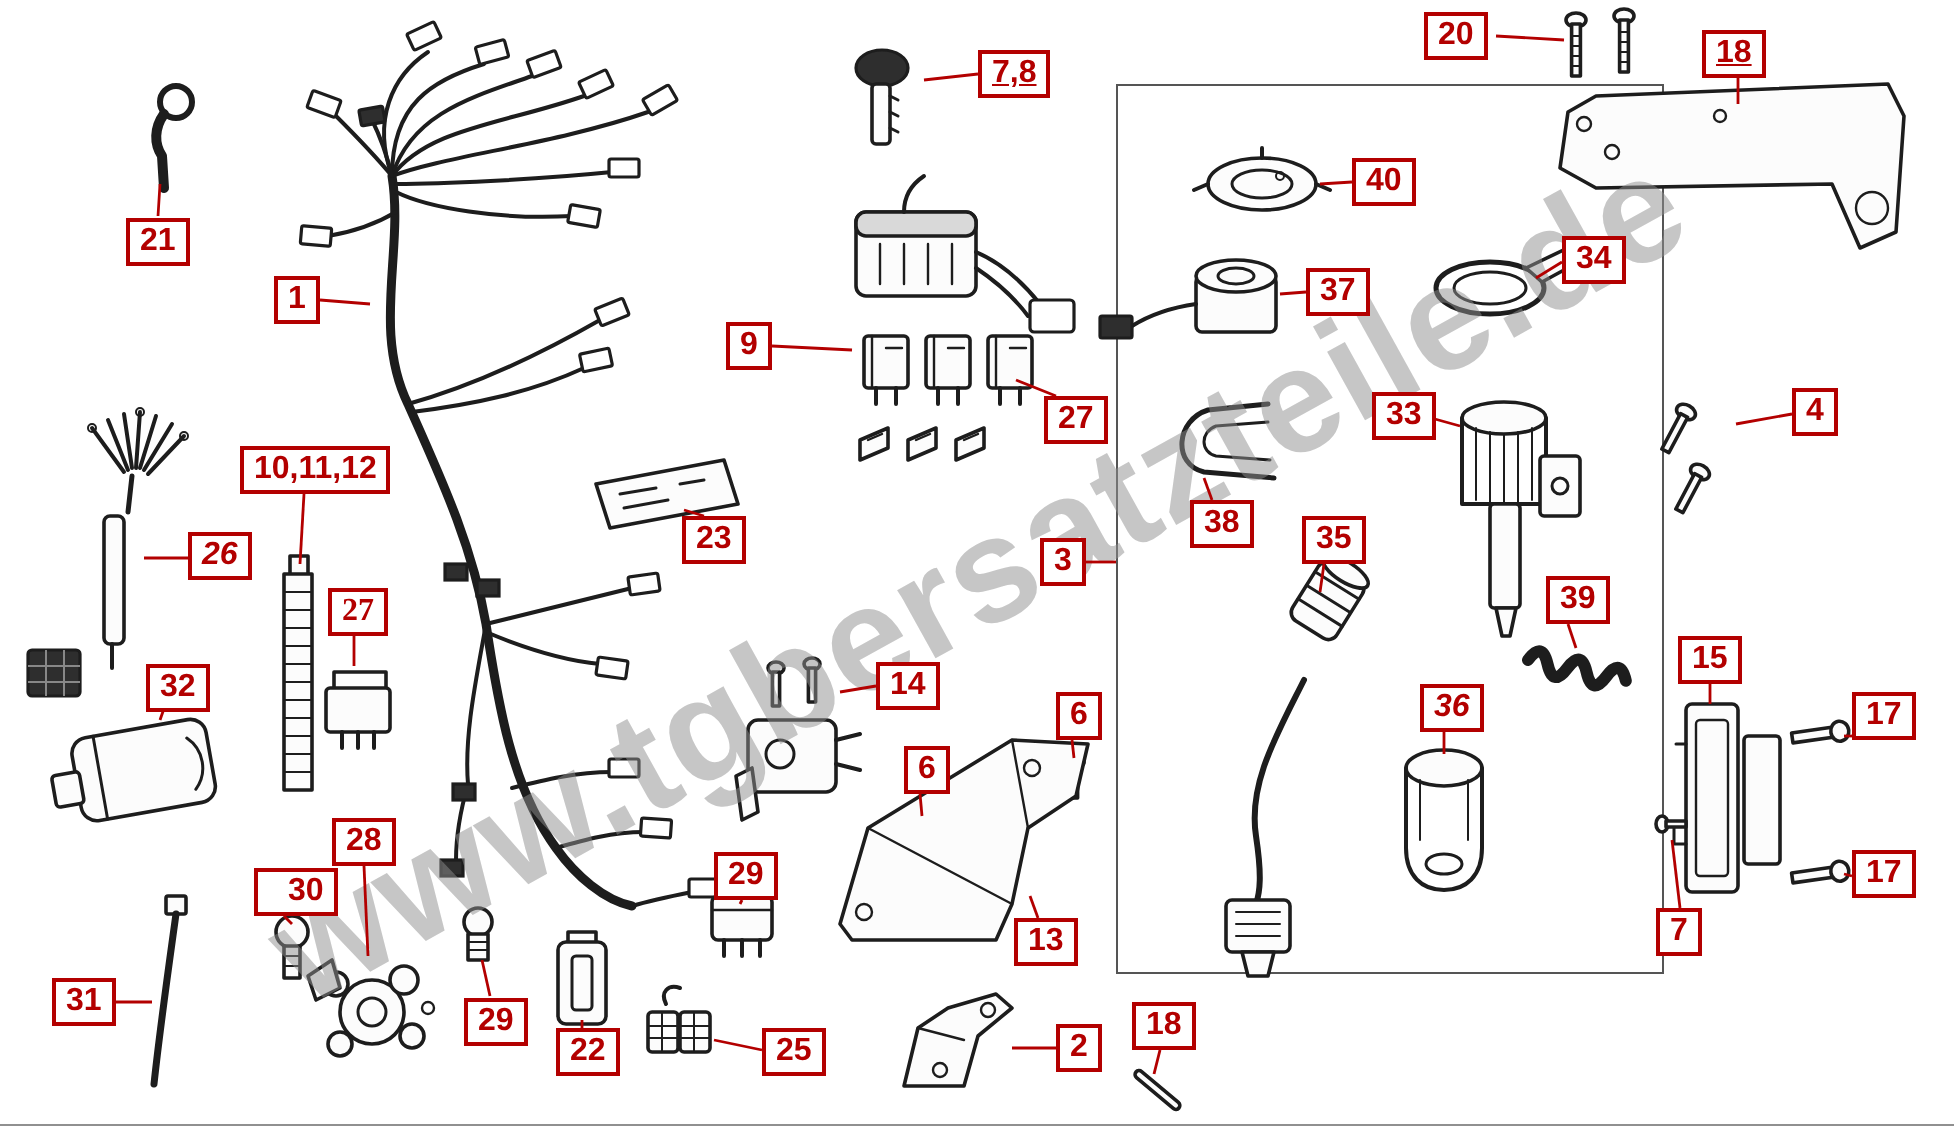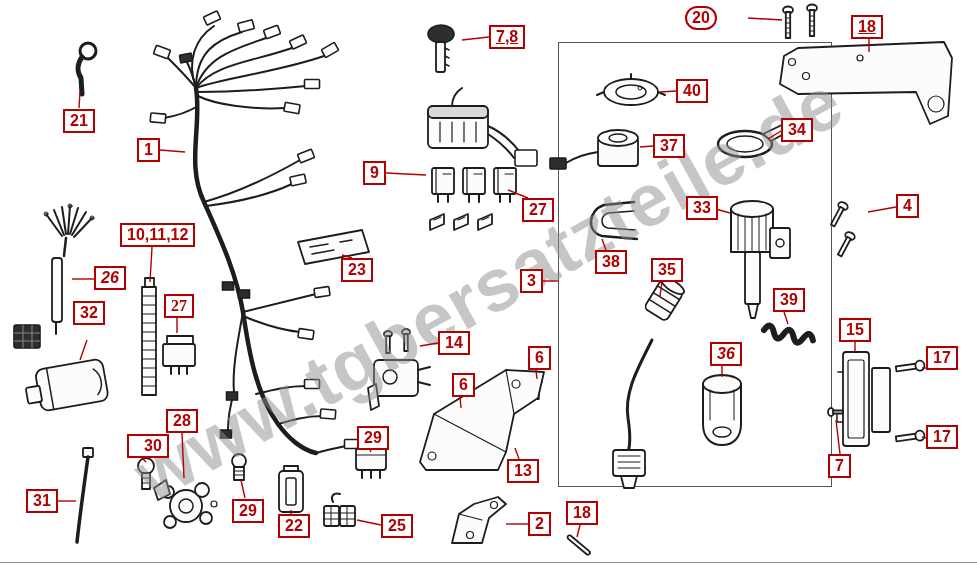--- a/index.html
+++ b/index.html
@@ -454,38 +454,38 @@
       <line x1="291" y1="514" x2="291" y2="510"></line>
       <line x1="381" y1="525" x2="357" y2="520"></line>
       <line x1="528" y1="524" x2="506" y2="524"></line>
       <line x1="580" y1="525" x2="577" y2="537"></line>
     </svg>
 
   <div id="labels-layer">
       <div class="part-label" style="left: 63px; top: 109px;">21</div>
       <div class="part-label" style="left: 137px; top: 138px;">1</div>
       <div class="part-label" style="left: 489px; top: 25px; text-decoration: underline;">7,8</div>
-      <div class="part-label" style="left: 685px; top: 6px; border-radius: 12px;">20</div>
+      <div class="part-label" style="left: 712px; top: 6px;">20</div>
       <div class="part-label" style="left: 851px; top: 15px; text-decoration: underline;">18</div>
       <div class="part-label" style="left: 676px; top: 79px;">40</div>
       <div class="part-label" style="left: 653px; top: 134px;">37</div>
       <div class="part-label" style="left: 781px; top: 118px;">34</div>
       <div class="part-label" style="left: 363px; top: 161px;">9</div>
       <div class="part-label" style="left: 522px; top: 198px;">27</div>
       <div class="part-label" style="left: 686px; top: 196px;">33</div>
       <div class="part-label" style="left: 896px; top: 194px;">4</div>
       <div class="part-label" style="left: 120px; top: 223px;">10,11,12</div>
       <div class="part-label" style="left: 94px; top: 266px; font-style: italic;">26</div>
       <div class="part-label" style="left: 341px; top: 258px;">23</div>
       <div class="part-label" style="left: 520px; top: 269px;">3</div>
       <div class="part-label" style="left: 595px; top: 250px;">38</div>
       <div class="part-label" style="left: 651px; top: 258px;">35</div>
       <div class="part-label" style="left: 773px; top: 288px;">39</div>
       <div class="part-label" style="left: 164px; top: 294px; font-family: Liberation Serif, serif;">27</div>
-      <div class="part-label" style="left: 73px; top: 301px;">32</div>
+      <div class="part-label" style="left: 73px; top: 332px;">32</div>
       <div class="part-label" style="left: 438px; top: 331px;">14</div>
       <div class="part-label" style="left: 839px; top: 318px;">15</div>
       <div class="part-label" style="left: 528px; top: 346px;">6</div>
       <div class="part-label" style="left: 710px; top: 342px; font-style: italic;">36</div>
       <div class="part-label" style="left: 926px; top: 346px;">17</div>
       <div class="part-label" style="left: 452px; top: 373px;">6</div>
       <div class="part-label" style="left: 926px; top: 425px;">17</div>
       <div class="part-label" style="left: 166px; top: 409px;">28</div>
       <div class="part-label" style="left: 357px; top: 426px;">29</div>
       <div class="part-label" style="left: 127px; top: 434px; padding-left: 15px;">30</div>

